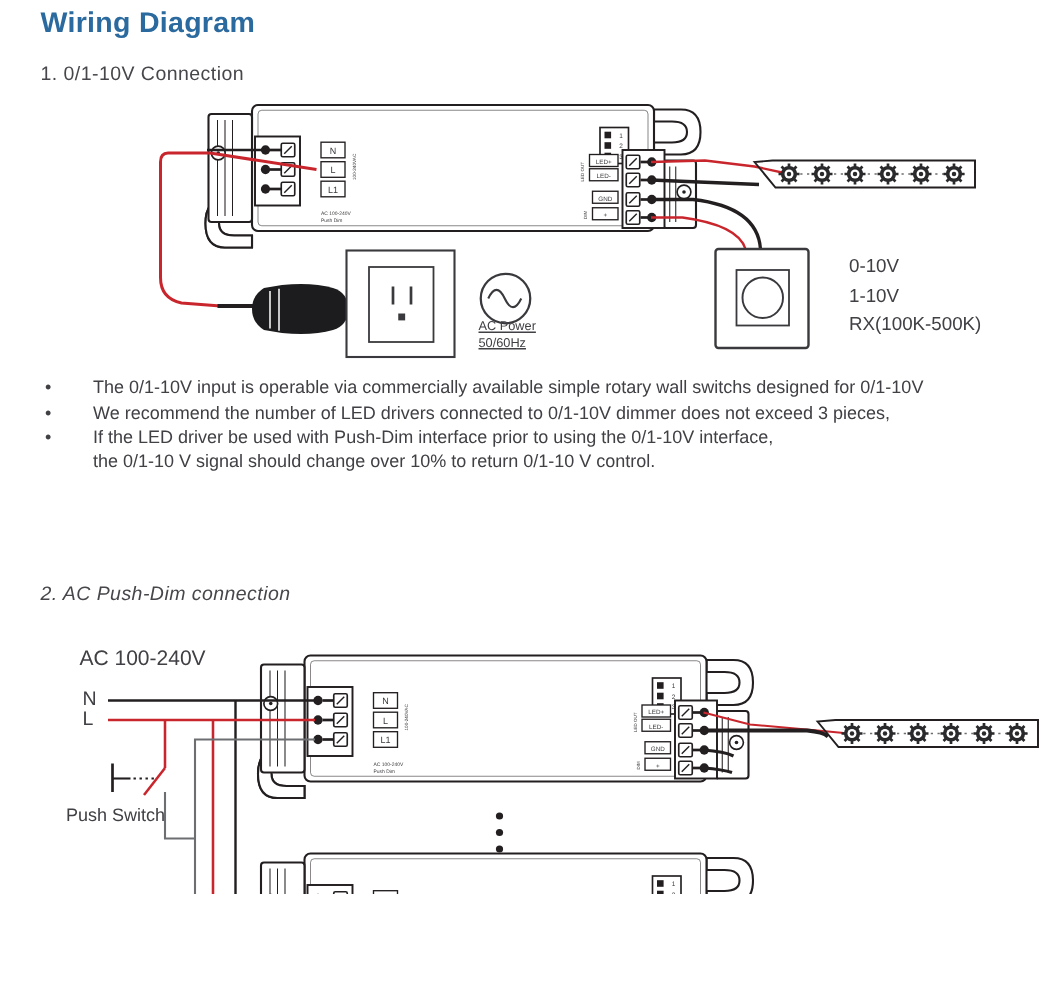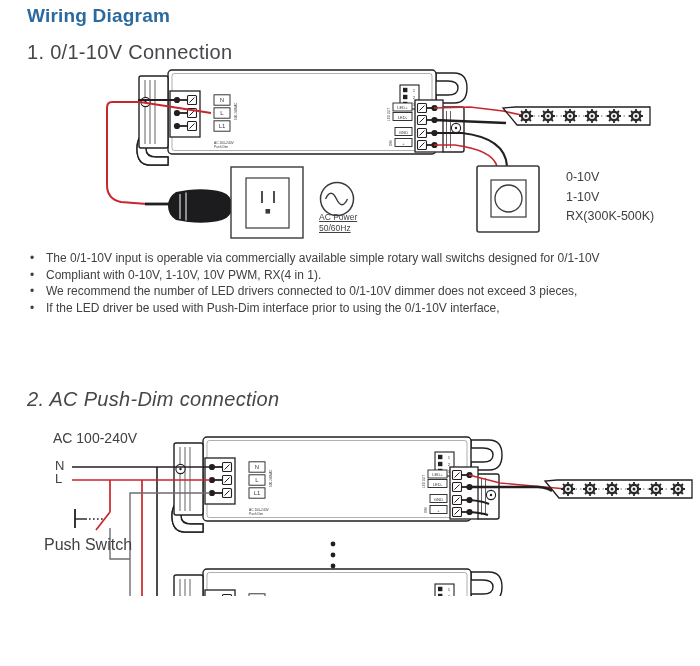--- a/index.html
+++ b/index.html
@@ -1,34 +1,34 @@
 <!DOCTYPE html>
 <html><head>
 <meta charset="utf-8">
 <style>
   html,body{margin:0;padding:0;background:#ffffff;}
   body{font-family:"Liberation Sans",sans-serif;color:#3f3f43;}
   #stage{position:relative;width:700px;height:596px;background:#fff;overflow:hidden;}
   #diagram-svg{position:absolute;left:0;top:0;z-index:1;}
   .txt{position:absolute;z-index:2;white-space:nowrap;}
   .page-title{left:27px;top:5px;font-size:19px;font-weight:600;color:#2b6a9e;letter-spacing:.2px;}
-  .sec-heading{font-size:20px;font-weight:500;color:#46464b;letter-spacing:.3px;}
+  .sec-heading{font-size:13px;font-weight:500;color:#46464b;letter-spacing:.3px;}
   #h1a{left:27px;top:41px;}
   #h2a{left:27px;top:388px;font-style:italic;}
   .dimmer-types{left:566px;top:168px;font-size:12.5px;line-height:19.5px;color:#404045;}
   .acpower{left:319px;top:212px;font-size:8.5px;line-height:11px;color:#404045;text-decoration:underline;}
   .bullets{left:30px;top:251px;font-size:12px;line-height:15.6px;color:#404045;z-index:2;position:absolute;}
   .bullet{display:flex;margin-bottom:1px;}
   .bullet .dot{width:16px;flex:0 0 16px;}
   .bullet .dot::before{content:"\2022";font-size:12px;}
-  .bullet .lines div{white-space:nowrap;}
+  .bullet .lines div{white-space:nowrap;margin-left:16px;}
   #ac-label{left:53px;top:430px;font-size:14px;color:#404045;}
   #n-label{left:55px;top:458px;font-size:13px;color:#404045;}
   #l-label{left:55px;top:471px;font-size:13px;color:#404045;}
-  #push-label{left:44px;top:536px;font-size:16px;color:#404045;}
+  #push-label{left:44px;top:536px;font-size:12px;color:#404045;}
   
   svg text{font-family:"Liberation Sans",sans-serif;fill:#3a3a3e;}
   .ln{fill:#fff;stroke:#231f20;stroke-width:1.4;}
   .thin{stroke:#231f20;stroke-width:0.7;fill:none;}
   .blk{stroke:#231f20;fill:none;}
   .red{stroke:#c9252c;fill:none;}
   .gry{stroke:#6d6e71;fill:none;}
 </style>
 </head>
 <body>
@@ -286,46 +286,41 @@
   <div class="txt sec-heading" id="h1a">1. 0/1-10V Connection</div>
 
   <div class="txt acpower">
     <div>AC Power</div>
     <div>50/60Hz</div>
   </div>
 
   <div class="txt dimmer-types">
     <div>0-10V</div>
     <div>1-10V</div>
-    <div>RX(300K-500K)</div>
+    <div>RX(100K-500K)</div>
   </div>
 
   <div class="bullets">
     <div class="bullet">
       <span class="dot"></span>
       <span class="lines">
         <div>The 0/1-10V input is operable via commercially available simple rotary wall switchs designed for 0/1-10V</div>
-      </span>
-    </div>
-    <div class="bullet">
-      <span class="dot"></span>
-      <span class="lines">
-        <div>Compliant with 0-10V, 1-10V, 10V PWM, RX(4 in 1).</div>
       </span>
     </div>
     <div class="bullet">
       <span class="dot"></span>
       <span class="lines">
         <div>We recommend the number of LED drivers connected to 0/1-10V dimmer does not exceed 3 pieces,</div>
       </span>
     </div>
     <div class="bullet">
       <span class="dot"></span>
       <span class="lines">
         <div>If the LED driver be used with Push-Dim interface prior to using the 0/1-10V interface,</div>
+        <div>the 0/1-10 V signal should change over 10% to return 0/1-10 V control.</div>
       </span>
     </div>
   </div>
 
   <div class="txt sec-heading" id="h2a">2. AC Push-Dim connection</div>
   <div class="txt" id="ac-label">AC 100-240V</div>
   <div class="txt" id="n-label">N</div>
   <div class="txt" id="l-label">L</div>
   <div class="txt" id="push-label">Push Switch</div>
 

